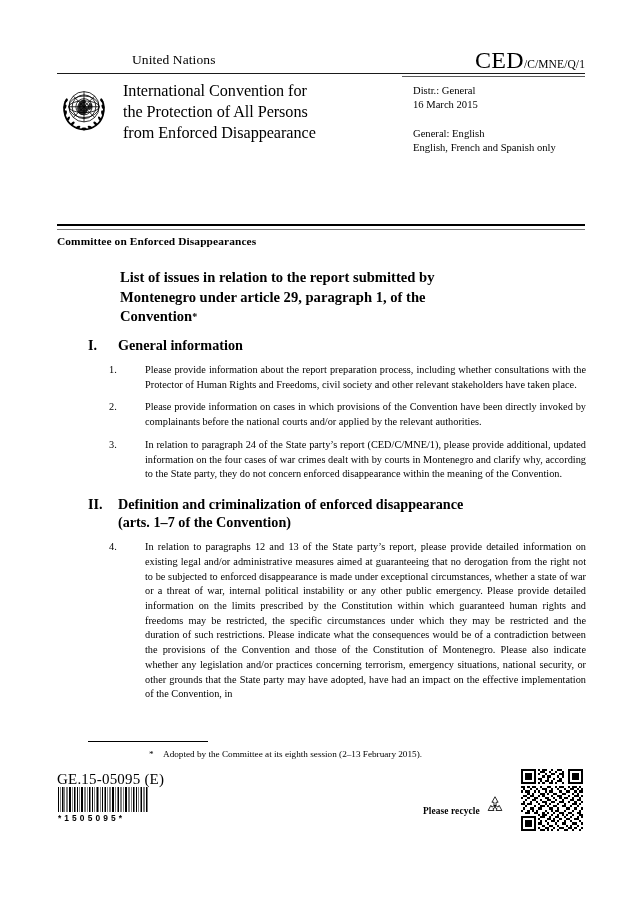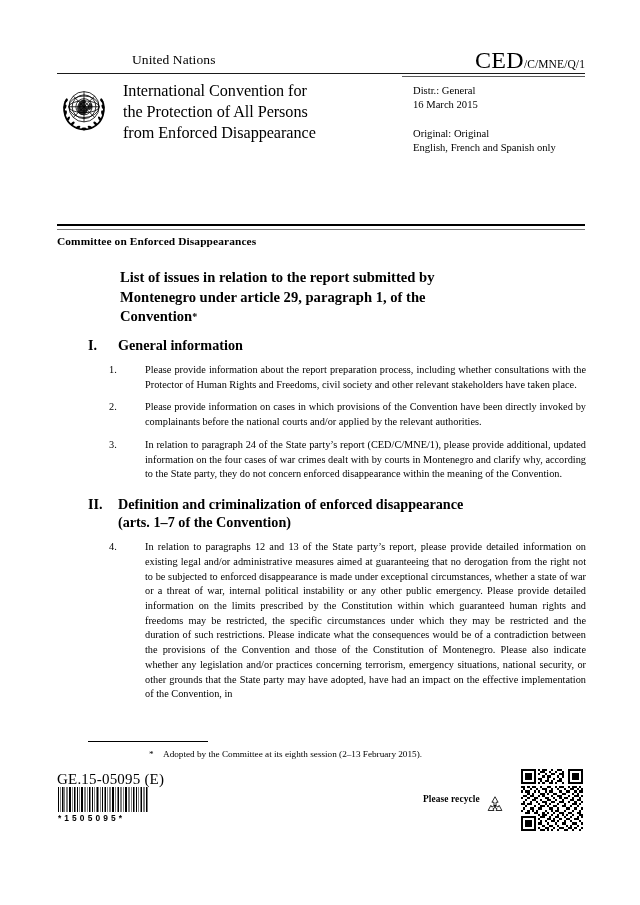--- a/index.html
+++ b/index.html
@@ -224,21 +224,21 @@
     padding-left: 1px;
     font-family: "Liberation Sans", sans-serif;
     font-weight: bold;
   }
 
   .recycle {
     position: absolute;
     left: 423px;
     top: 794px;
     display: flex;
-    align-items: flex-start;
+    align-items: flex-end;
     gap: 4px;
   }
   .recycle-text {
     font-size: 9.4px;
     font-weight: bold;
     letter-spacing: 0.1px;
   }
 
   .qr {
     position: absolute;
@@ -311,21 +311,21 @@
           <div>International Convention for</div>
           <div>the Protection of All Persons</div>
           <div>from Enforced Disappearance</div>
         </div>
       </div>
 
       <div class="meta-cell">
         <div>Distr.: General</div>
         <div>16 March 2015</div>
         <div class="meta-block-2">
-          <div>Original: Original</div>
+          <div>General: English</div>
           <div>English, French and Spanish only</div>
         </div>
       </div>
 
     </div>
   </div>
 
   <div class="rule-thick"></div>
   <div class="rule-thick-hair"></div>
   <div class="committee">Committee on Enforced Disappearances</div>

